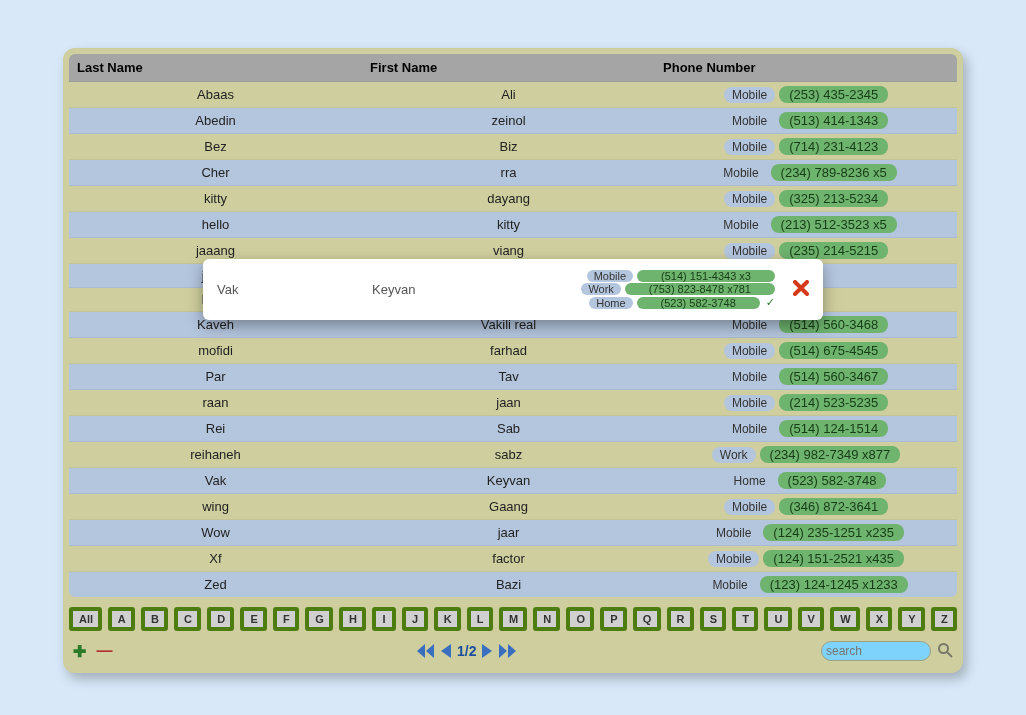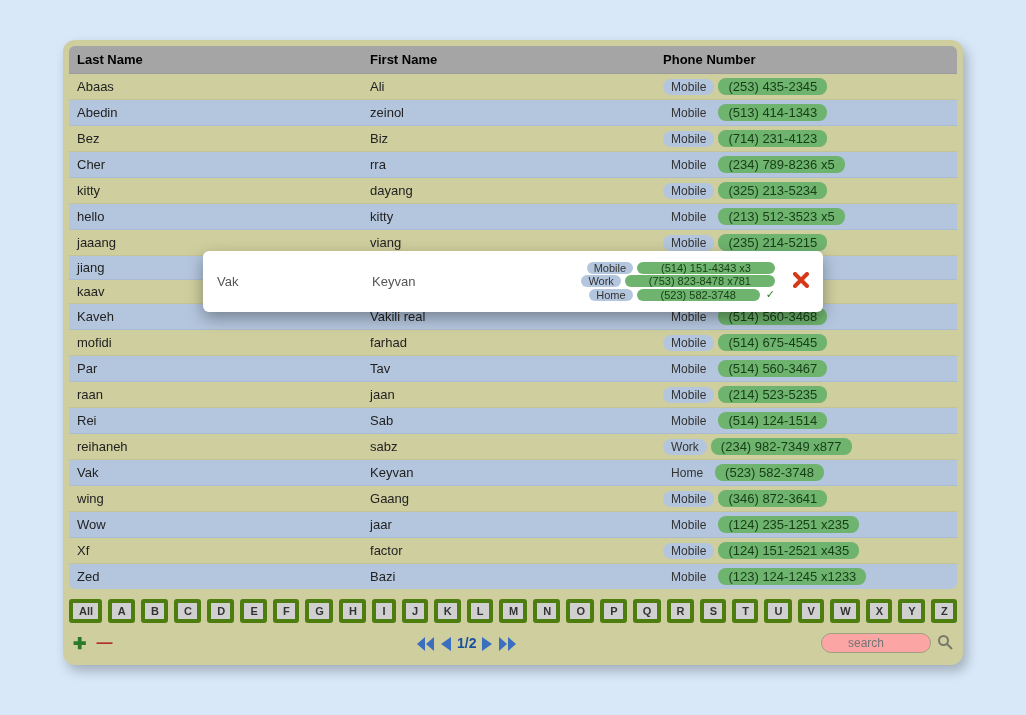--- a/index.html
+++ b/index.html
@@ -5,21 +5,21 @@
   * { box-sizing: border-box; margin: 0; padding: 0; }
   body {
     background: #d8e8f8;
     font-family: "Lucida Grande", "Helvetica Neue", Arial, sans-serif;
     font-size: 13px;
     color: #222;
     padding: 40px 50px;
   }
   .window {
     width: 900px;
-    margin: 0 auto;
+    margin: 8px auto;
     background: #cece9e;
     border-radius: 12px;
     padding: 6px 6px 10px 6px;
     box-shadow: 4px 6px 12px rgba(0,0,0,0.25);
     position: relative;
   }
   table {
     width: 100%;
     border-collapse: collapse;
     border-radius: 6px;
@@ -31,20 +31,21 @@
     font-weight: bold;
     padding: 6px 8px;
     color: #000;
   }
   tbody tr:nth-child(odd) { background: #cece9e; }
   tbody tr:nth-child(even) { background: #b4c6de; }
   tbody td {
     padding: 4px 8px;
     border-top: 1px solid rgba(0,0,0,0.05);
     vertical-align: middle;
+    text-align: center;
   }
   tbody tr { cursor: pointer; }
   .col-last { width: 33%; }
   .col-first { width: 33%; }
   .col-phone { width: 34%; }
   .phone-type {
     display: inline-block;
     background: #b4c6de;
     border-radius: 10px;
     padding: 1px 8px;
@@ -84,34 +85,34 @@
     align-items: center;
     justify-content: space-between;
     margin-top: 10px;
     padding: 0 4px 2px 4px;
   }
   .footer-left { display: flex; gap: 10px; align-items: center; }
   .plus-icon { color: #2a7a2a; font-weight: bold; font-size: 16px; cursor: pointer; }
   .minus-icon { color: #b03030; font-weight: bold; font-size: 16px; cursor: pointer; }
   .pager {
     display: flex;
-    align-items: flex-end;
+    align-items: center;
     gap: 6px;
     font-weight: bold;
     color: #1a4fa0;
     font-size: 14px;
   }
   .pager .arrow { cursor: pointer; display:inline-flex; }
   .pager svg { display:block; }
   .footer-right { display:flex; align-items:center; gap:6px; }
   .search-input {
-    background: #fca5a5;
+    background: #7dd3fc;
     border: 1px solid #a0a080;
     border-radius: 10px;
-    padding: 2px 26px;
+    padding: 2px 4px;
     font-size: 12px;
     width: 110px;
     color: #666;
   }
   .search-icon { cursor:pointer; opacity:0.7; }
 
   
   .popup {
     position: absolute;
     left: 140px;

